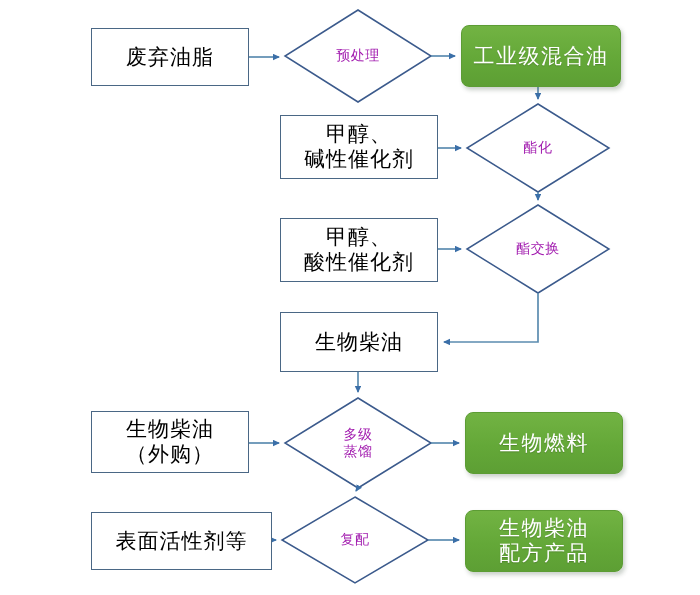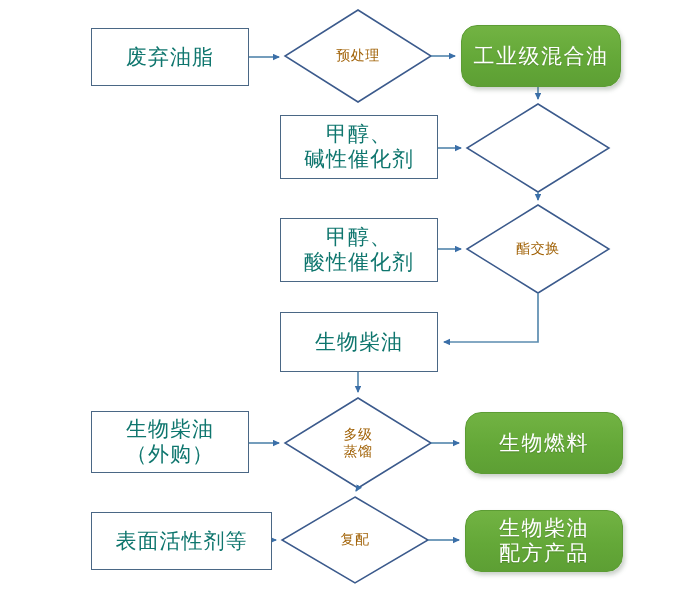--- a/index.html
+++ b/index.html
@@ -30,41 +30,41 @@
     display: flex;
     align-items: center;
     justify-content: center;
     text-align: center;
     line-height: 1.18;
     white-space: pre-line;
   }
   .box-white {
     background: #ffffff;
     border: 1.6px solid #4a6785;
-    color: #0f766e;
+    color: #000000;
     font-size: 21px;
     letter-spacing: 1px;
   }
   .box-green {
     background: linear-gradient(180deg, #72b343 0%, #64a838 55%, #5d9f34 100%);
     border: 1px solid #5c9c34;
-    border-radius: 16px;
+    border-radius: 8px;
     color: #ffffff;
     font-size: 21px;
     letter-spacing: 1.5px;
     box-shadow: 2px 3px 4px rgba(90,110,90,0.32);
     text-shadow: 0 1px 1px rgba(0,0,0,0.18);
   }
   .diamond-label {
     position: absolute;
     display: flex;
     align-items: center;
     justify-content: center;
     text-align: center;
-    color: #a16207;
+    color: #a21caf;
     font-size: 14px;
     line-height: 1.25;
     white-space: pre-line;
     letter-spacing: 0.5px;
   }
 </style>
 </head>
 <body>
 
 <div id="canvas">
@@ -126,20 +126,21 @@
 
   <div class="node box-green" style="left:465px; top:412px; width:158px; height:62px;">生物燃料</div>
 
   <div class="node box-white" style="left:91px;  top:512px; width:181px; height:58px;">表面活性剂等</div>
 
   <div class="node box-green" style="left:465px; top:510px; width:158px; height:62px;">生物柴油
 配方产品</div>
 
   <div class="diamond-label" style="left:285px; top:10px;  width:146px; height:92px;">预处理</div>
 
+  <div class="diamond-label" style="left:467px; top:104px; width:142px; height:88px;">酯化</div>
 
   <div class="diamond-label" style="left:467px; top:205px; width:142px; height:88px;">酯交换</div>
 
   <div class="diamond-label" style="left:282px; top:497px; width:146px; height:86px;">复配</div>
 
   <div class="diamond-label" style="left:285px; top:398px; width:146px; height:90px;">多级
 蒸馏</div>
 
 </div>
 

